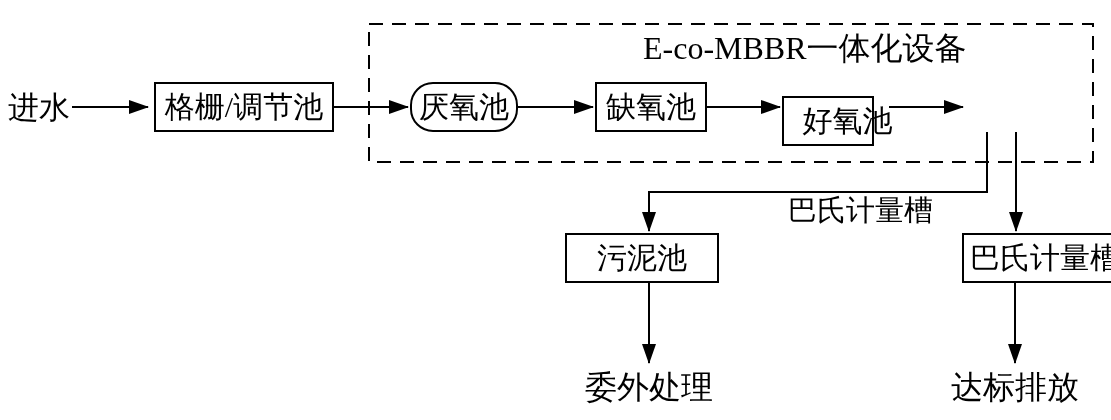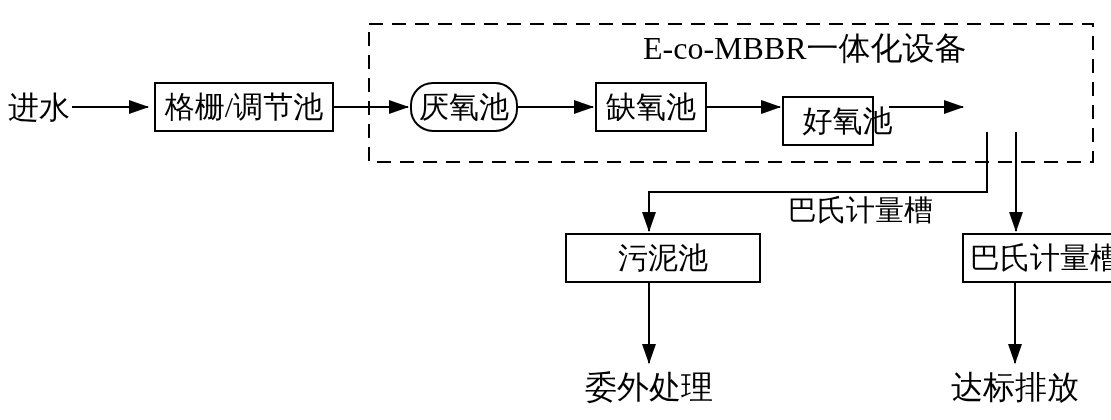--- a/index.html
+++ b/index.html
@@ -84,17 +84,17 @@
 
   <div class="node" style="left:154px; top:82px; width:180px;">格栅/调节池</div>
 
   <div class="node" style="left:410px; top:82px; width:108px;border-radius:23px;">厌氧池</div>
 
   <div class="node" style="left:595px; top:82px; width:112px;">缺氧池</div>
 
   <div class="node" style="left:782px; top:96px; width:92px;padding-left:39px;">好氧池</div>
 
 
-  <div class="node" style="left:565px; top:233px; width:196px;">污泥池</div>
+  <div class="node" style="left:565px; top:233px; width:154px;">污泥池</div>
 
   <div class="node" style="left:962px; top:233px; width:166px;">巴氏计量槽</div>
 
 </div>
 
 </body></html>

